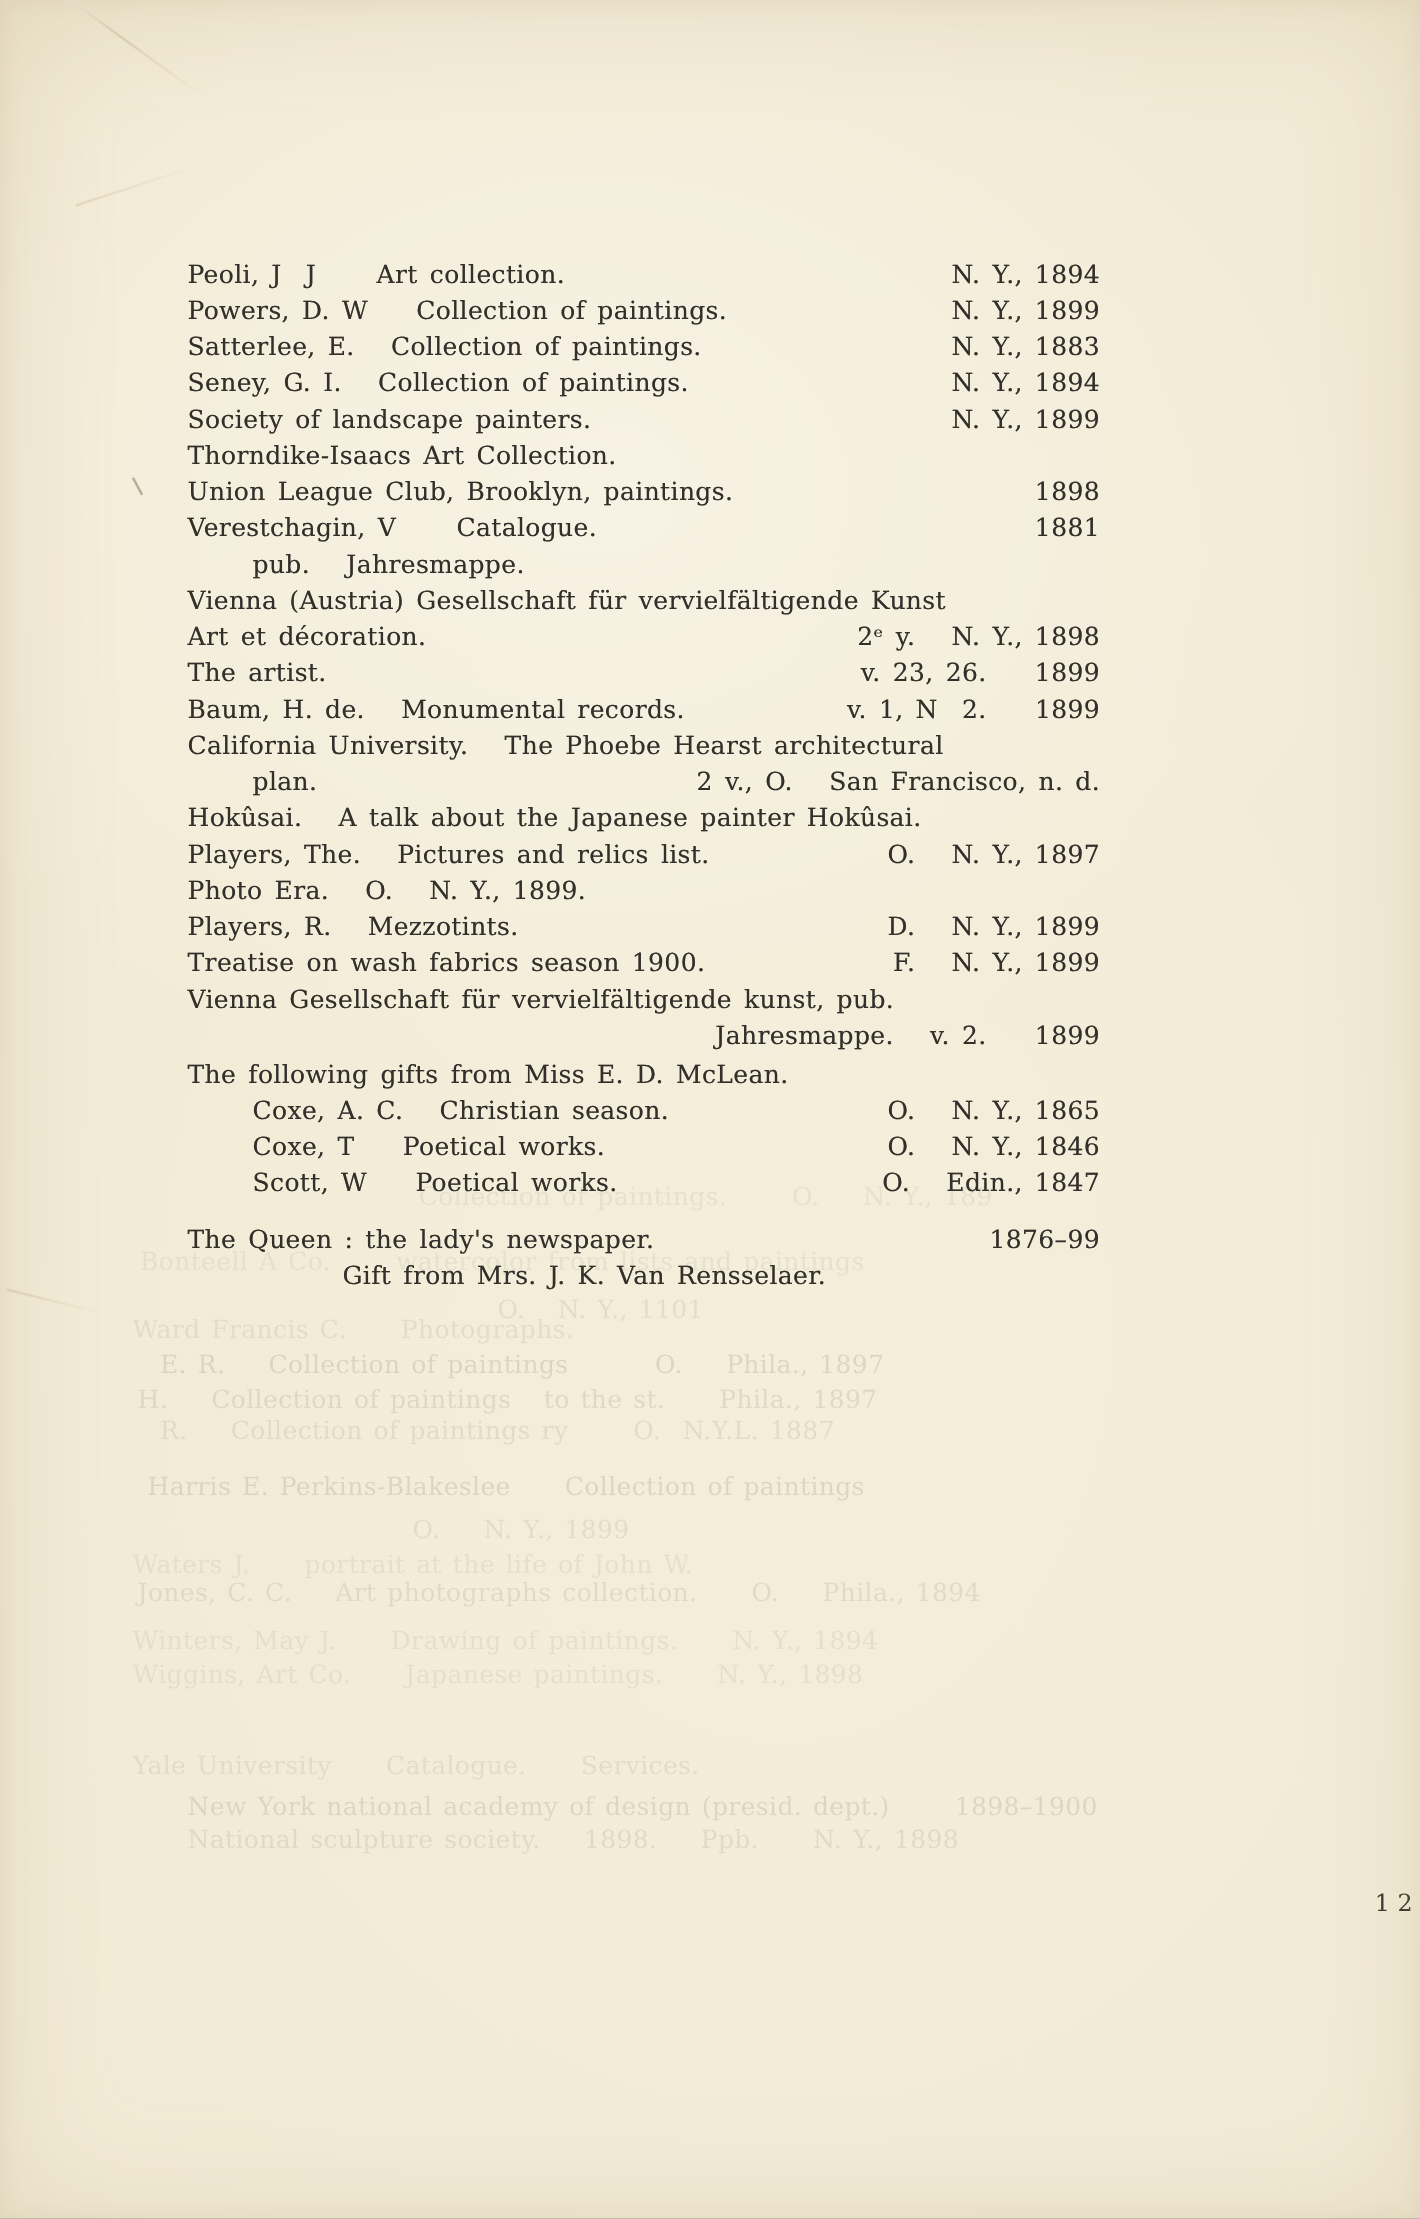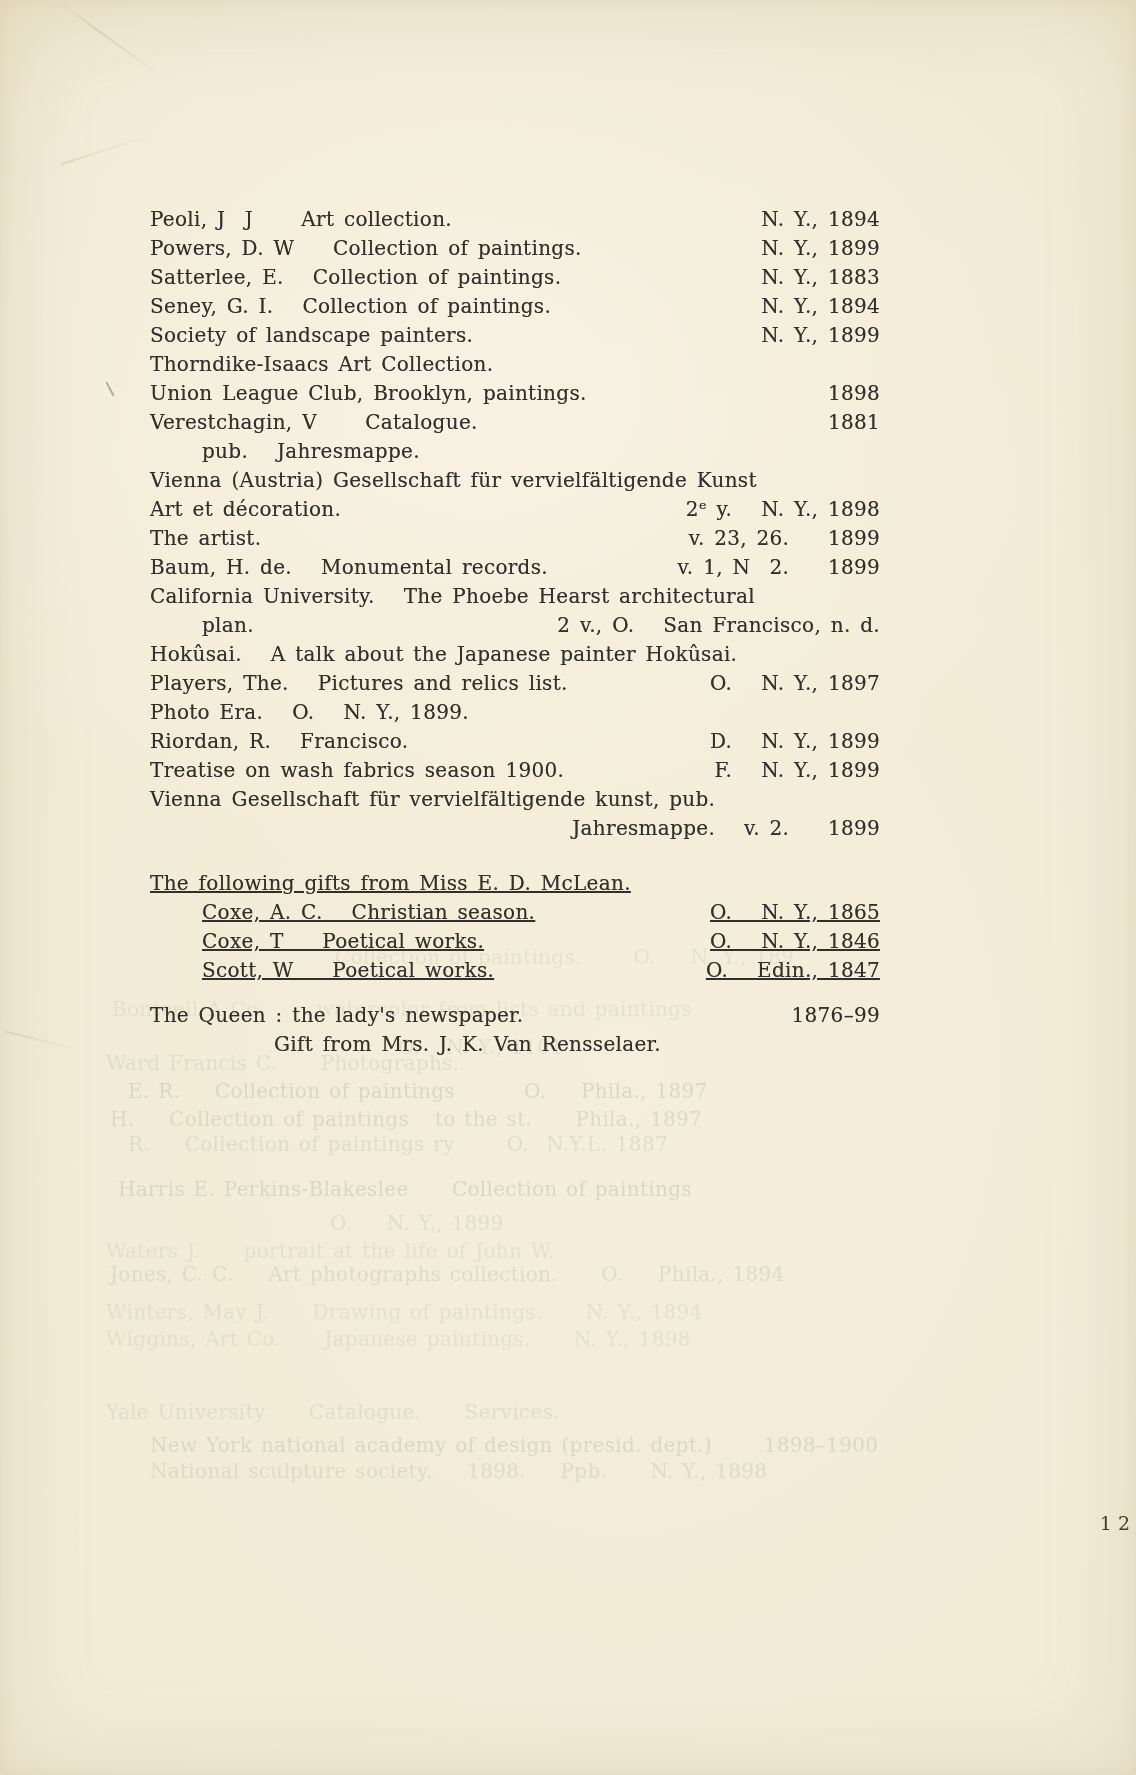--- a/index.html
+++ b/index.html
@@ -21,21 +21,21 @@
   .content{
     position:absolute;left:150px;top:205px;width:730px;
     font-size:20px;line-height:29px;letter-spacing:.3px;word-spacing:3px;
     text-shadow:0 0 .4px rgba(51,48,43,.55);
   }
   .row{display:flex;white-space:pre;}
   .row .l{white-space:pre;}
   .row .r{margin-left:auto;white-space:pre;text-align:right;}
   .ind{padding-left:52px;}
   .indq{padding-left:124px;}
-  .sec2{margin-top:26px;text-decoration:underline;}
+  .sec2{margin-top:2px;}
   .sec3{margin-top:16px;}
   
   .pagenum{
     position:absolute;left:0;right:0;top:1512px;text-align:right;
     font-size:19px;letter-spacing:6px;color:#3a362f;
   }
   
   .ghost{
     position:absolute;white-space:pre;
     font-size:20px;line-height:22px;letter-spacing:.3px;word-spacing:2px;
@@ -88,21 +88,21 @@
       <div class="row ind"><span class="l">pub.   Jahresmappe.</span><span class="r"></span></div>
       <div class="row"><span class="l">Vienna (Austria) Gesellschaft für vervielfältigende Kunst</span><span class="r"></span></div>
       <div class="row"><span class="l">Art et décoration.</span><span class="r">2ᵉ y.   N. Y., 1898</span></div>
       <div class="row"><span class="l">The artist.</span><span class="r">v. 23, 26.    1899</span></div>
       <div class="row"><span class="l">Baum, H. de.   Monumental records.</span><span class="r">v. 1, N  2.    1899</span></div>
       <div class="row"><span class="l">California University.   The Phoebe Hearst architectural</span><span class="r"></span></div>
       <div class="row ind"><span class="l">plan.</span><span class="r">2 v., O.   San Francisco, n. d.</span></div>
       <div class="row"><span class="l">Hokûsai.   A talk about the Japanese painter Hokûsai.</span><span class="r"></span></div>
       <div class="row"><span class="l">Players, The.   Pictures and relics list.</span><span class="r">O.   N. Y., 1897</span></div>
       <div class="row"><span class="l">Photo Era.   O.   N. Y., 1899.</span><span class="r"></span></div>
-      <div class="row"><span class="l">Riordan, R.   Francisco.</span><span class="r">D.   N. Y., 1899</span></div>
+      <div class="row"><span class="l">Players, R.   Mezzotints.</span><span class="r">D.   N. Y., 1899</span></div>
       <div class="row"><span class="l">Treatise on wash fabrics season 1900.</span><span class="r">F.   N. Y., 1899</span></div>
       <div class="row"><span class="l">Vienna Gesellschaft für vervielfältigende kunst, pub.</span><span class="r"></span></div>
       <div class="row"><span class="l"></span><span class="r">Jahresmappe.   v. 2.    1899</span></div>
     </div>
 
     <div class="sec2">
       <div class="row"><span class="l">The following gifts from Miss E. D. McLean.</span></div>
       <div class="row ind"><span class="l">Coxe, A. C.   Christian season.</span><span class="r">O.   N. Y., 1865</span></div>
       <div class="row ind"><span class="l">Coxe, T    Poetical works.</span><span class="r">O.   N. Y., 1846</span></div>
       <div class="row ind"><span class="l">Scott, W    Poetical works.</span><span class="r">O.   Edin., 1847</span></div>

